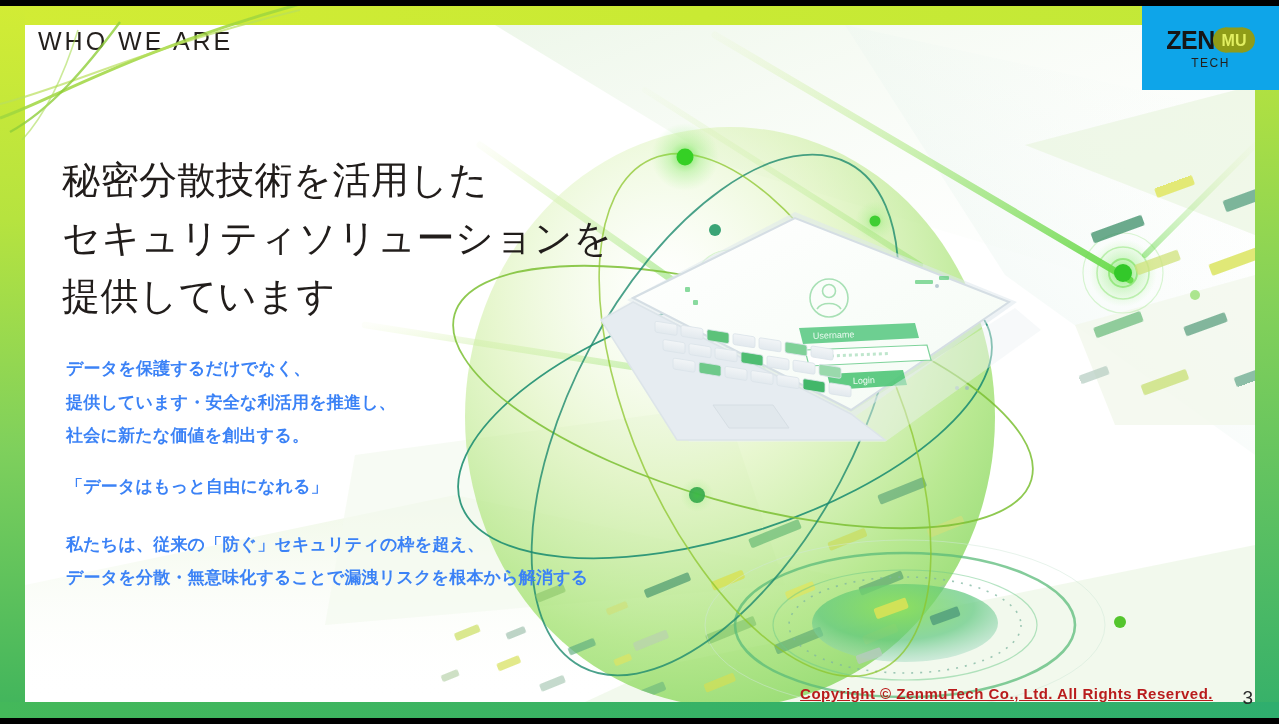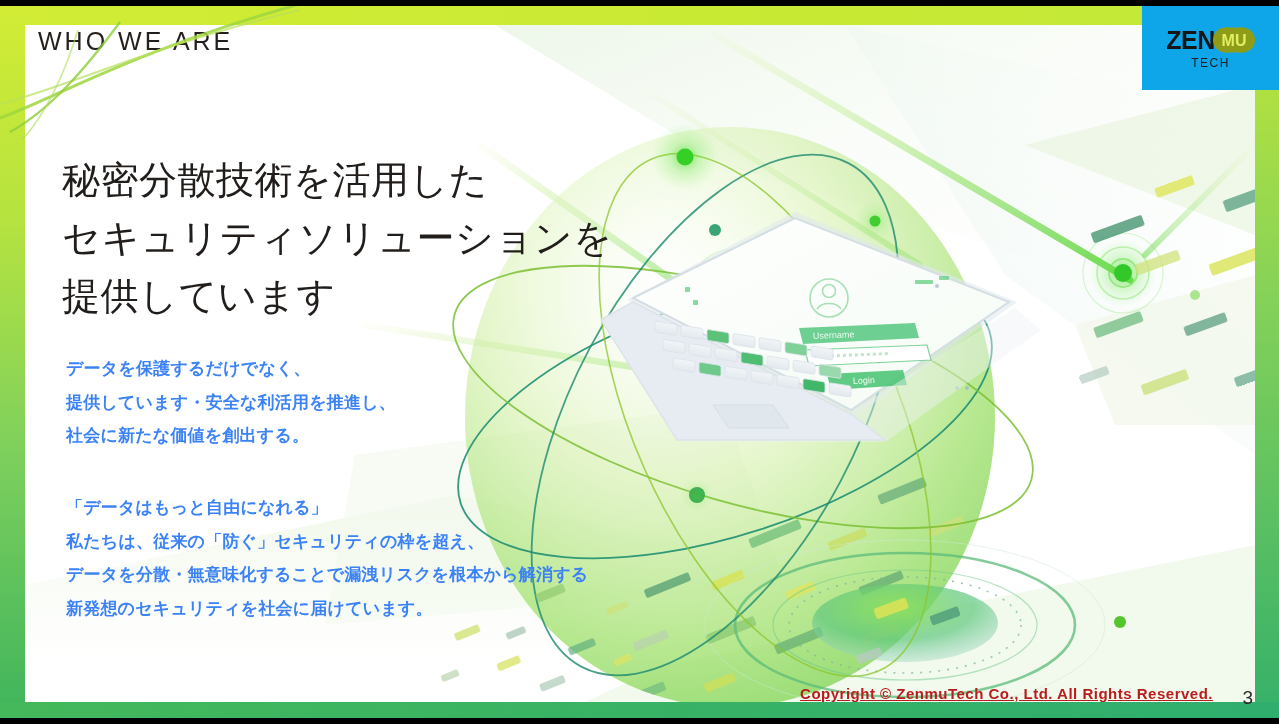--- a/index.html
+++ b/index.html
@@ -166,22 +166,22 @@
     top: 352px;
     z-index: 20;
     color: #3b82f6;
     font-weight: 700;
     font-size: 17px;
     line-height: 1.98;
     letter-spacing: 0.2px;
     white-space: nowrap;
   }
   .para { margin: 0; }
-  .para.gap-quote  { margin-top: 38px; }
-  .para.gap-last   { }
+  .para.gap-quote  { margin-top: 17px; }
+  .para.gap-last   { margin-top: 24px; }
 
   
   .copyright {
     position: absolute;
     right: 66px;
     bottom: 22px;
     font-size: 15px;
     font-weight: 700;
     letter-spacing: 0.5px;
     color: #b91c1c;
@@ -558,20 +558,19 @@
   <div class="body-copy">
     <p class="para">
       <span>データを保護するだけでなく、</span><br>
       <span>提供しています・安全な利活用を推進し、</span><br>
       <span>社会に新たな価値を創出する。</span>
     </p>
     <p class="para gap-quote">「データはもっと自由になれる」</p>
     <p class="para gap-last">
       <span>私たちは、従来の「防ぐ」セキュリティの枠を超え、</span><br>
       <span>データを分散・無意味化することで漏洩リスクを根本から解消する</span><br>
-      <span>新発想のセキュリティを社会に届けています。</span>
     </p>
   </div>
 
   <div class="copyright">Copyright © ZenmuTech Co., Ltd. All Rights Reserved.</div>
   <div class="page-num">3</div>
 
 </div>
 
 </body></html>

